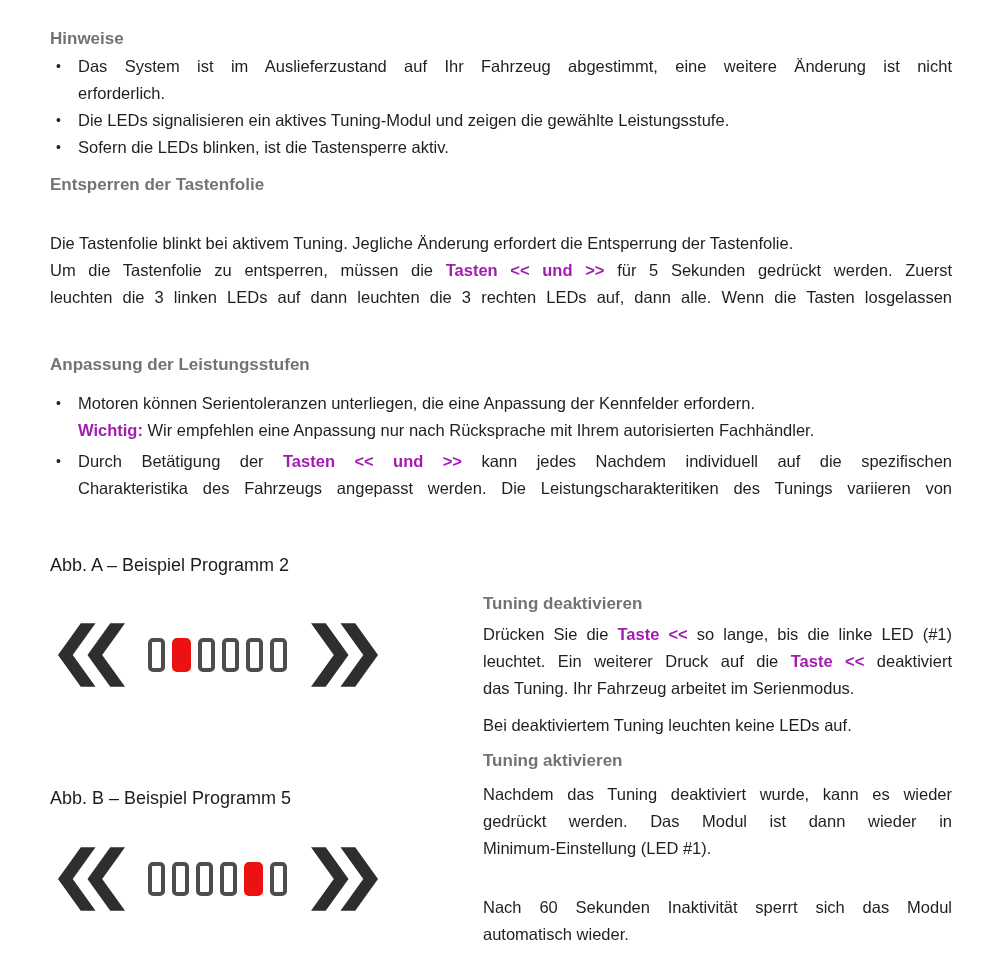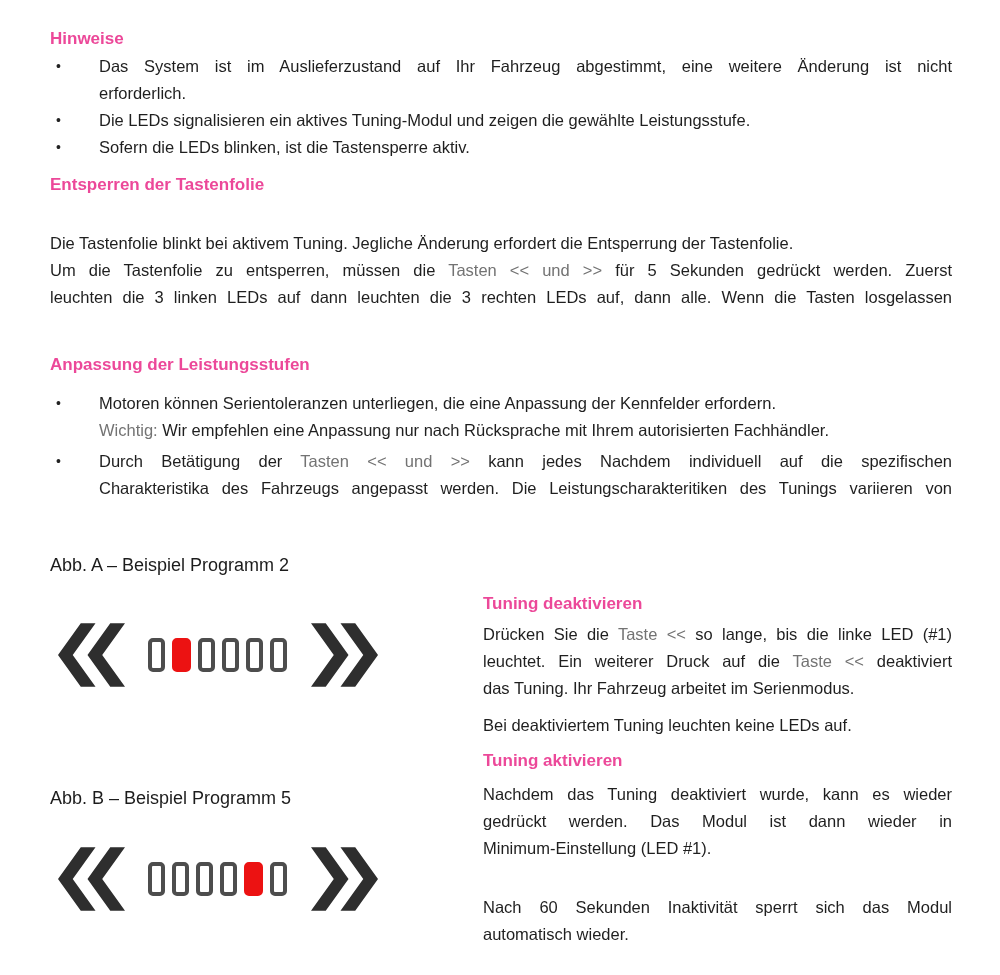--- a/index.html
+++ b/index.html
@@ -5,36 +5,36 @@
   html,body { margin:0; padding:0; background:#ffffff; }
   #page {
     position:relative; width:1000px; height:975px; background:#ffffff;
     font-family:"Liberation Sans", sans-serif; color:#202020; overflow:hidden;
   }
   .abs { position:absolute; }
   .col-left  { left:50px; width:902px; }
   .col-right { left:483px; width:469px; }
 
   h2.doc-heading {
-    margin:0; font-size:17px; font-weight:bold; color:#ec4899; line-height:26px;
+    margin:0; font-size:17px; font-weight:bold; color:#737373; line-height:26px;
   }
   .caption { font-size:18px; line-height:24px; color:#1c1c1c; }
 
   .tline { font-size:16.5px; line-height:27px; color:#1f1f1f; }
   .tline.just { text-align:justify; text-align-last:justify; }
-  .tline .bold { font-weight:normal; color:#737373; }
+  .tline .bold { font-weight:bold; color:#a21caf; }
 
   ul.bullets { list-style:none; margin:0; padding:0; }
   li.bullet { display:flex; align-items:flex-start; }
   li.bullet + li.bullet.gapped { margin-top:4px; }
   .marker {
     flex:0 0 28px; width:28px; box-sizing:border-box; padding-left:6px;
     font-size:14px; line-height:27px; color:#222;
   }
-  .btext { flex:1 1 auto; min-width:0;margin-left:21px; }
+  .btext { flex:1 1 auto; min-width:0; }
 
   .figure { display:flex; align-items:center; height:66px; }
   .chev { width:67px; height:66px; flex:0 0 auto; color:var(--chev,#2e2e2e); display:block; }
   .chev path { fill:currentColor; }
   .ledrow { display:flex; align-items:center; gap:7px; margin-left:23px; margin-right:24px; }
   .led {
     width:17px; height:34px; box-sizing:border-box; border-radius:5px;
     border:4px solid var(--led-outline,#4d4d4d); background:#ffffff;
   }
   .led.on { width:19px; border-color:var(--led-on,#ec1212); background:var(--led-on,#ec1212); }

